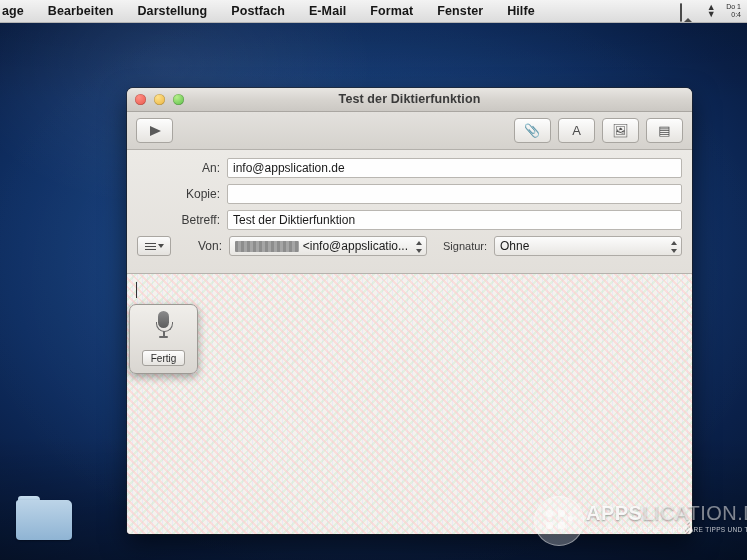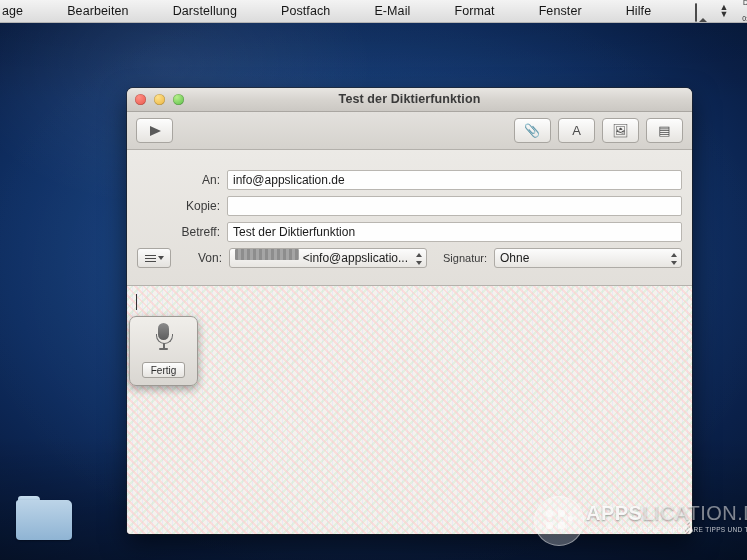--- a/index.html
+++ b/index.html
@@ -44,24 +44,25 @@
     border-bottom: 1px solid #b4b4b4;
     display: flex;
     align-items: center;
     box-sizing: border-box;
     padding-left: 0px;
     z-index: 20;
   }
   .menu-item {
     font-size: 12.5px;
     color: #161616;
-    padding: 0 22px;
+    padding: 0 12px;
     line-height: 22px;
     white-space: nowrap;
     letter-spacing: 0.1px;
+    font-weight: bold;
   }
   .menu-item.first {
     padding-left: 2px;
   }
   #menubar-right {
     margin-left: auto;
     display: flex;
     align-items: center;
     gap: 7px;
     padding-right: 4px;
@@ -220,21 +221,21 @@
     border-top: 5px solid transparent;
     border-bottom: 5px solid transparent;
     position: relative;
     left: 1px;
   }
 
   
   #headers {
     background: linear-gradient(to bottom, #eceae6, #e2dfda);
     border-bottom: 1px solid #b5b2ad;
-    padding: 19px 10px 8px 10px;
+    padding: 7px 10px 8px 10px;
     flex: 0 0 auto;
   }
   .field-row {
     display: flex;
     align-items: center;
     height: 22px;
     margin-bottom: 4px;
   }
   .field-row:last-child { margin-bottom: 8px; }
   .field-label {
@@ -317,20 +318,21 @@
   }
   .tri-dn {
     width: 0; height: 0;
     border-left: 3.5px solid transparent;
     border-right: 3.5px solid transparent;
     border-top: 4px solid #4f4f4f;
   }
   #von-popup {
     width: 198px;
     display: flex;
+    align-items: center;
   }
   .redacted {
     display: inline-block;
     width: 74px;
     height: 11px;
     background: repeating-linear-gradient(90deg, #8d8d8d 0 3px, #a5a5a5 3px 6px);
     border-radius: 1px;
     margin-right: 4px;
     vertical-align: middle;
     filter: blur(0.6px);

